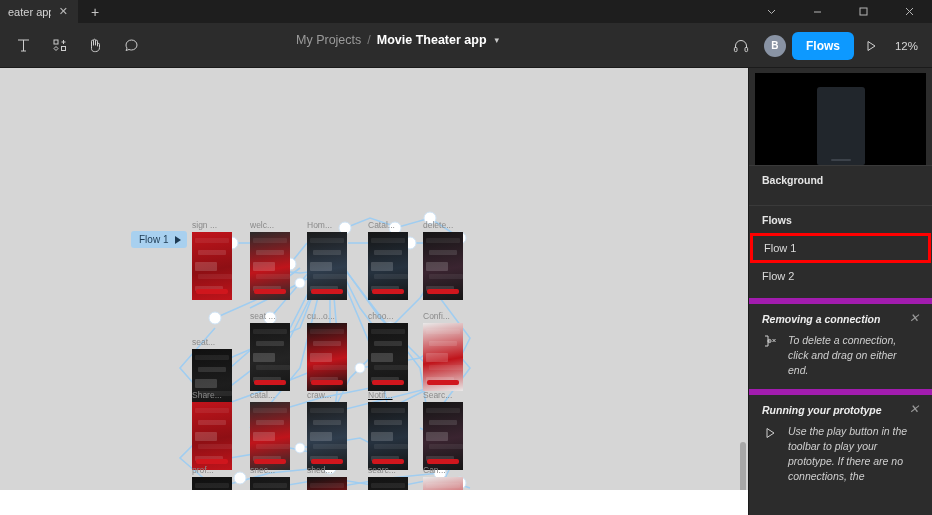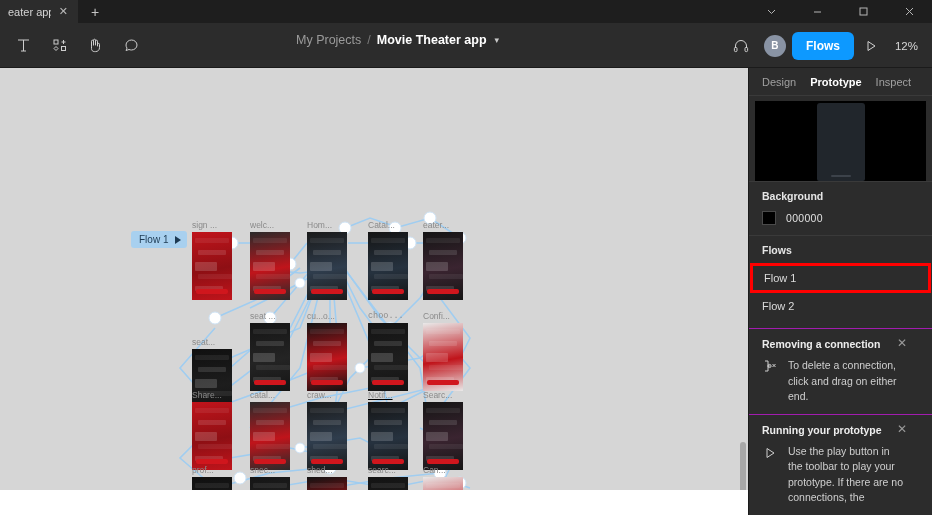--- a/index.html
+++ b/index.html
@@ -147,21 +147,21 @@
   .bg-hex { font-size: 10.5px; color: #e0e0e0; letter-spacing: .3px; }
   .flows-list { margin: 0 0 0 0; }
   .flow-row {
     height: 28px; display: flex; align-items: center; padding: 0 13px;
     font-size: 11px; color: #dcdcdc;
   }
   .flow-row.highlight {
     position: relative; outline: 3px solid #ff0000; outline-offset: -2px;
     margin: 0 2px;
   }
-  .tip { border-top: 1px solid #a21caf; padding: 9px 25px 10px 13px; position: relative; }
+  .tip { border-top: 6px solid #a21caf; padding: 9px 13px 10px 13px; position: relative; font-style: italic; }
   .tip-head {
     display: flex; align-items: flex-start; justify-content: space-between;
     margin-bottom: 8px;
   }
   .tip-title { font-size: 10.5px; color: #ededed; font-weight: bold; }
   .tip-close { color: #9a9a9a; font-size: 12px; line-height: 10px; }
   .tip-body { display: flex; gap: 10px; align-items: flex-start; }
   .tip-icon { color: #cfcfcf; flex: 0 0 16px; padding-top: 1px; }
   .tip-text { font-size: 10.5px; color: #cfcfcf; line-height: 1.45; }
 </style>
@@ -385,21 +385,21 @@
           <div class="frame-thumb" style="background: linear-gradient(170deg, rgb(20, 20, 20) 0%, rgb(38, 50, 63) 55%, rgb(20, 20, 20) 100%);">
             <div style="position: absolute; left: 3px; top: 6px; width: 34px; height: 5px; background: rgba(255, 255, 255, 0.07); border-radius: 1px;"></div>
             <div style="position: absolute; left: 6px; top: 18px; width: 28px; height: 5px; background: rgba(255, 255, 255, 0.12); border-radius: 1px;"></div>
             <div style="position: absolute; left: 3px; top: 30px; width: 22px; height: 9px; background: rgba(255, 255, 255, 0.17); border-radius: 1px;"></div>
             <div style="position: absolute; left: 6px; top: 42px; width: 34px; height: 5px; background: rgba(255, 255, 255, 0.07); border-radius: 1px;"></div>
             <div style="position: absolute; left: 3px; top: 54px; width: 28px; height: 5px; background: rgba(255, 255, 255, 0.12); border-radius: 1px;"></div>
             <div style="position: absolute; left: 4px; bottom: 6px; width: 32px; height: 5px; background: rgb(208, 22, 29); border-radius: 2px;"></div>
           </div>
         </div>
         <div class="frame" style="left: 423px; top: 152px;">
-          <span class="frame-label">eater...</span>
+          <span class="frame-label">delete...</span>
           <div class="frame-thumb" style="background: linear-gradient(170deg, rgb(21, 21, 21) 0%, rgb(58, 36, 48) 55%, rgb(21, 21, 21) 100%);">
             <div style="position: absolute; left: 3px; top: 6px; width: 34px; height: 5px; background: rgba(255, 255, 255, 0.07); border-radius: 1px;"></div>
             <div style="position: absolute; left: 6px; top: 18px; width: 28px; height: 5px; background: rgba(255, 255, 255, 0.12); border-radius: 1px;"></div>
             <div style="position: absolute; left: 3px; top: 30px; width: 22px; height: 9px; background: rgba(255, 255, 255, 0.17); border-radius: 1px;"></div>
             <div style="position: absolute; left: 6px; top: 42px; width: 34px; height: 5px; background: rgba(255, 255, 255, 0.07); border-radius: 1px;"></div>
             <div style="position: absolute; left: 3px; top: 54px; width: 28px; height: 5px; background: rgba(255, 255, 255, 0.12); border-radius: 1px;"></div>
             <div style="position: absolute; left: 4px; bottom: 6px; width: 32px; height: 5px; background: rgb(208, 22, 29); border-radius: 2px;"></div>
           </div>
         </div>
         <div class="frame" style="left: 192px; top: 243px; margin-top: 26px;">
@@ -428,21 +428,21 @@
           <span class="frame-label">cu...o...</span>
           <div class="frame-thumb" style="background: linear-gradient(170deg, rgb(18, 18, 18) 0%, rgb(192, 20, 27) 55%, rgb(18, 18, 18) 100%);">
             <div style="position: absolute; left: 3px; top: 6px; width: 34px; height: 5px; background: rgba(255, 255, 255, 0.07); border-radius: 1px;"></div>
             <div style="position: absolute; left: 6px; top: 18px; width: 28px; height: 5px; background: rgba(255, 255, 255, 0.12); border-radius: 1px;"></div>
             <div style="position: absolute; left: 3px; top: 30px; width: 22px; height: 9px; background: rgba(255, 255, 255, 0.17); border-radius: 1px;"></div>
             <div style="position: absolute; left: 6px; top: 42px; width: 34px; height: 5px; background: rgba(255, 255, 255, 0.07); border-radius: 1px;"></div>
             <div style="position: absolute; left: 3px; top: 54px; width: 28px; height: 5px; background: rgba(255, 255, 255, 0.12); border-radius: 1px;"></div>
             <div style="position: absolute; left: 4px; bottom: 6px; width: 32px; height: 5px; background: rgb(208, 22, 29); border-radius: 2px;"></div>
           </div>
         </div>
-        <div class="frame" style="left: 368px; top: 243px; font-family: Liberation Mono, monospace;">
+        <div class="frame" style="left: 368px; top: 243px;">
           <span class="frame-label">choo...</span>
           <div class="frame-thumb" style="background: linear-gradient(170deg, rgb(19, 19, 19) 0%, rgb(30, 30, 30) 55%, rgb(19, 19, 19) 100%);">
             <div style="position: absolute; left: 3px; top: 6px; width: 34px; height: 5px; background: rgba(255, 255, 255, 0.07); border-radius: 1px;"></div>
             <div style="position: absolute; left: 6px; top: 18px; width: 28px; height: 5px; background: rgba(255, 255, 255, 0.12); border-radius: 1px;"></div>
             <div style="position: absolute; left: 3px; top: 30px; width: 22px; height: 9px; background: rgba(255, 255, 255, 0.17); border-radius: 1px;"></div>
             <div style="position: absolute; left: 6px; top: 42px; width: 34px; height: 5px; background: rgba(255, 255, 255, 0.07); border-radius: 1px;"></div>
             <div style="position: absolute; left: 3px; top: 54px; width: 28px; height: 5px; background: rgba(255, 255, 255, 0.12); border-radius: 1px;"></div>
             <div style="position: absolute; left: 4px; bottom: 6px; width: 32px; height: 5px; background: rgb(208, 22, 29); border-radius: 2px;"></div>
           </div>
         </div>
@@ -553,36 +553,27 @@
           </div>
         </div>
       </div>
 
     <div class="scrollbar-v"></div>
     <div class="canvas-bottom"></div>
   </div>
 
   <div class="panel">
 
-    <div class="panel-tabs">
-      <span class="ptab">Design</span>
-      <span class="ptab active">Prototype</span>
-      <span class="ptab">Inspect</span>
-    </div>
 
     <div class="device-preview">
       <div class="device-shape"></div>
     </div>
 
     <div class="sect">
       <div class="sect-title">Background</div>
-      <div class="bg-row">
-        <span class="swatch"></span>
-        <span class="bg-hex">000000</span>
-      </div>
     </div>
 
     <div class="sect" style="padding-bottom:4px">
       <div class="sect-title" style="margin-bottom:4px">Flows</div>
     </div>
     <div class="flows-list">
       <div class="flow-row highlight">
         <span>Flow 1</span>
       </div>
       <div class="flow-row">

